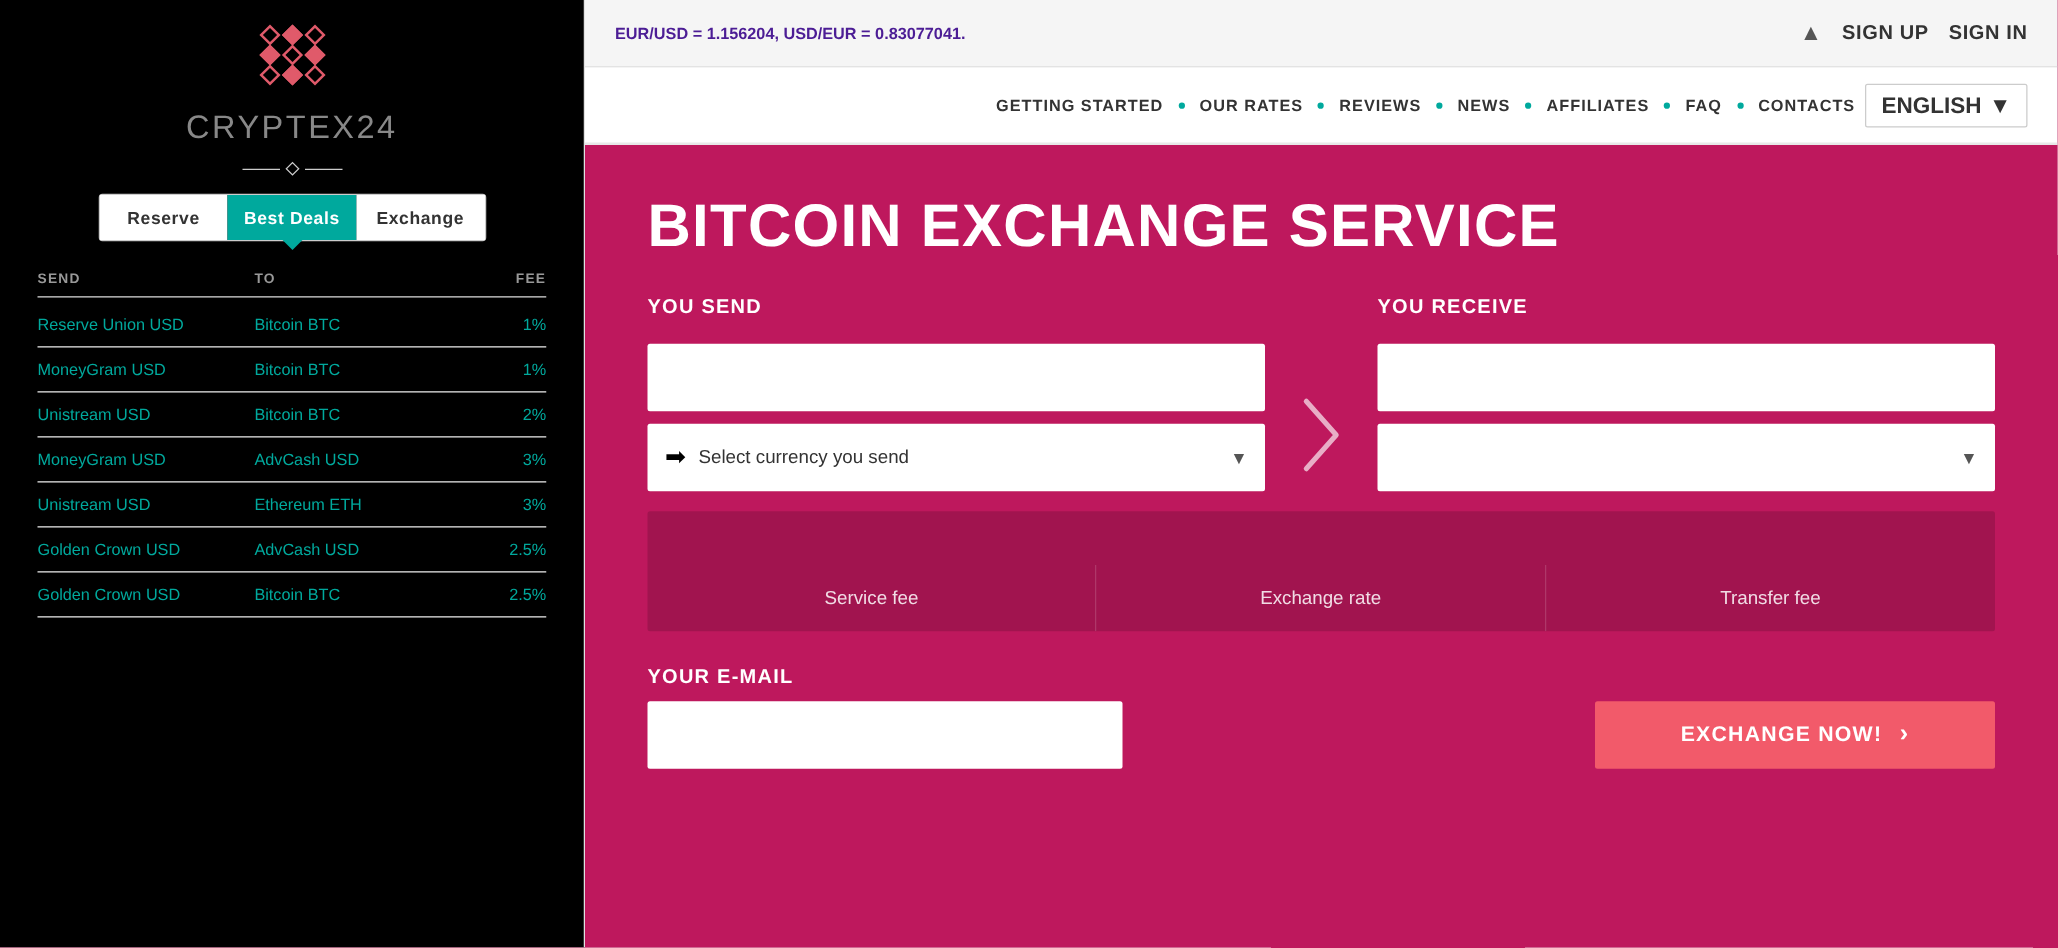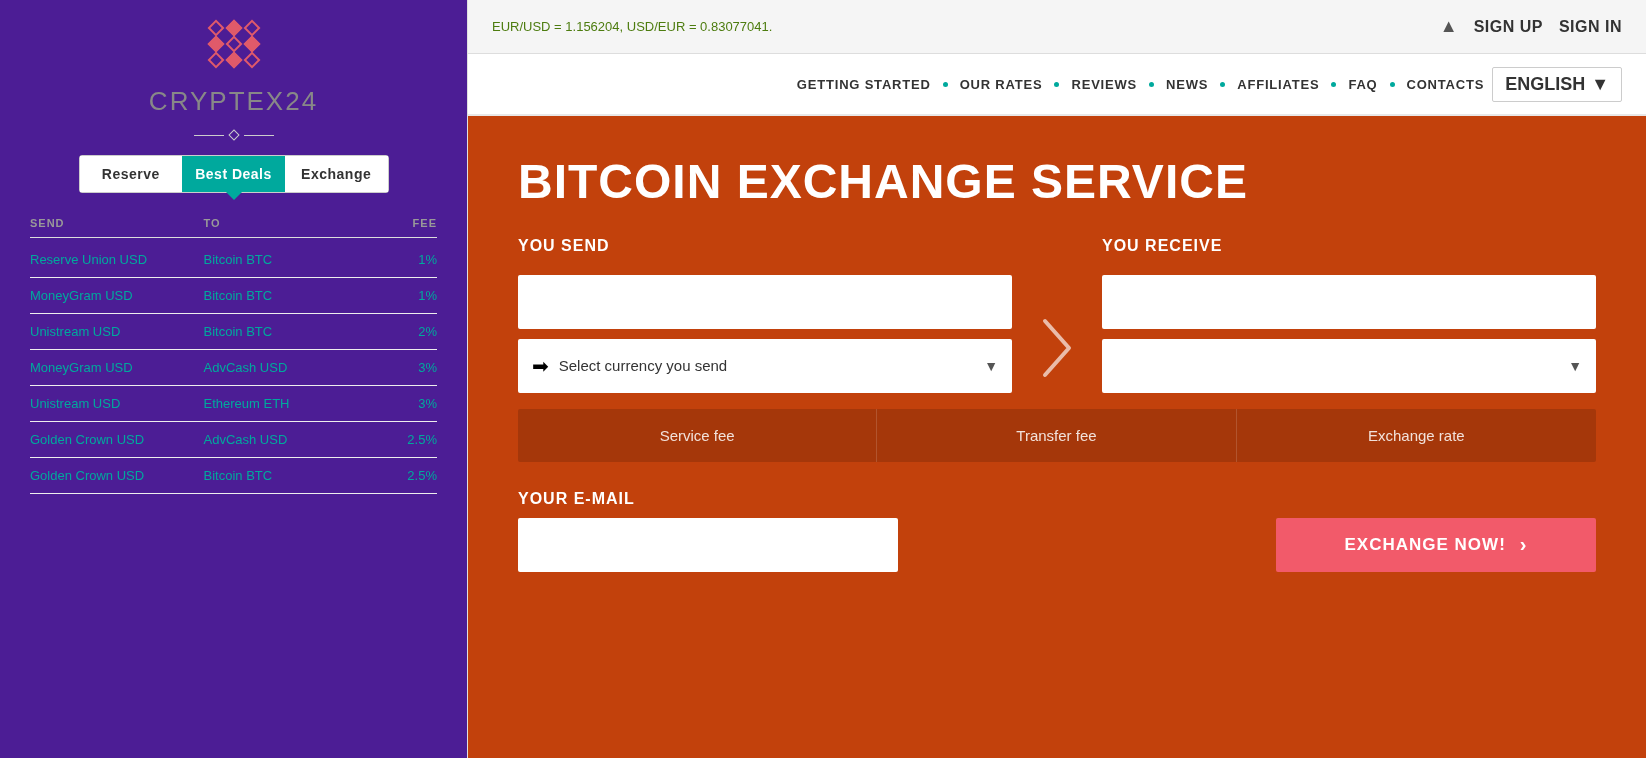--- a/index.html
+++ b/index.html
@@ -2,21 +2,21 @@
 <html><head>
   <meta charset="utf-8">
   <style>
     * { box-sizing: border-box; margin: 0; padding: 0; }
     body { font-family: Arial, sans-serif; background: #f0f0f0; display: flex; width: 1646px; min-height: 758px; }
 
     
     .sidebar {
       width: 468px;
       min-width: 468px;
-      background: #4c1d95;
+      background: #000000;
       display: flex;
       flex-direction: column;
       align-items: center;
       padding: 20px 0 0 0;
       border-right: 1px solid #e0e0e0;
     }
 
     .logo-diamonds {
       display: flex;
       flex-direction: column;
@@ -161,21 +161,22 @@
       background: #f5f5f5;
       display: flex;
       align-items: center;
       justify-content: space-between;
       padding: 0 24px;
       height: 54px;
       border-bottom: 1px solid #ddd;
     }
     .topbar-rate {
       font-size: 13px;
-      color: #4d7c0f;
+      color: #4c1d95;
+      font-weight: bold;
     }
     .topbar-auth {
       display: flex;
       align-items: center;
       gap: 16px;
     }
     .topbar-auth .person-icon {
       color: #555;
       font-size: 18px;
     }
@@ -227,21 +228,21 @@
       font-weight: 600;
       color: #333;
       cursor: pointer;
       border: 1px solid #ccc;
       padding: 6px 12px;
       border-radius: 2px;
     }
 
     
     .hero {
-      background: #c2410c;
+      background: #be185d;
       flex: 1;
       padding: 40px 50px 40px 50px;
       position: relative;
     }
     .hero-title {
       font-size: 48px;
       font-weight: 900;
       color: #fff;
       letter-spacing: 1px;
       margin-bottom: 28px;
@@ -338,20 +339,21 @@
       margin-top: 16px;
       border-radius: 2px;
       overflow: hidden;
     }
     .fee-item {
       padding: 18px 0;
       text-align: center;
       font-size: 15px;
       color: rgba(255,255,255,0.85);
       border-right: 1px solid rgba(255,255,255,0.15);
+      margin-top: 43px;
     }
     .fee-item:last-child { border-right: none; }
 
     
     .email-section {
       margin-top: 28px;
     }
     .email-label {
       font-size: 16px;
       font-weight: 700;
@@ -540,22 +542,22 @@
           <input class="form-input" type="text" style="">
           <button class="select-currency-btn">
             <span></span>
             <span class="chevron-down">▼</span>
           </button>
         </div>
       </div>
 
       <div class="fee-bar">
         <div class="fee-item">Service fee</div>
+        <div class="fee-item">Exchange rate</div>
         <div class="fee-item">Transfer fee</div>
-        <div class="fee-item">Exchange rate</div>
       </div>
     </div>
 
     <div class="email-section">
       <div class="email-label">YOUR E-MAIL</div>
       <div class="bottom-row">
         <input class="email-input" type="email" style="">
         <button class="exchange-btn">
           <span>EXCHANGE NOW!</span>
           <span class="chevron-right">›</span>

